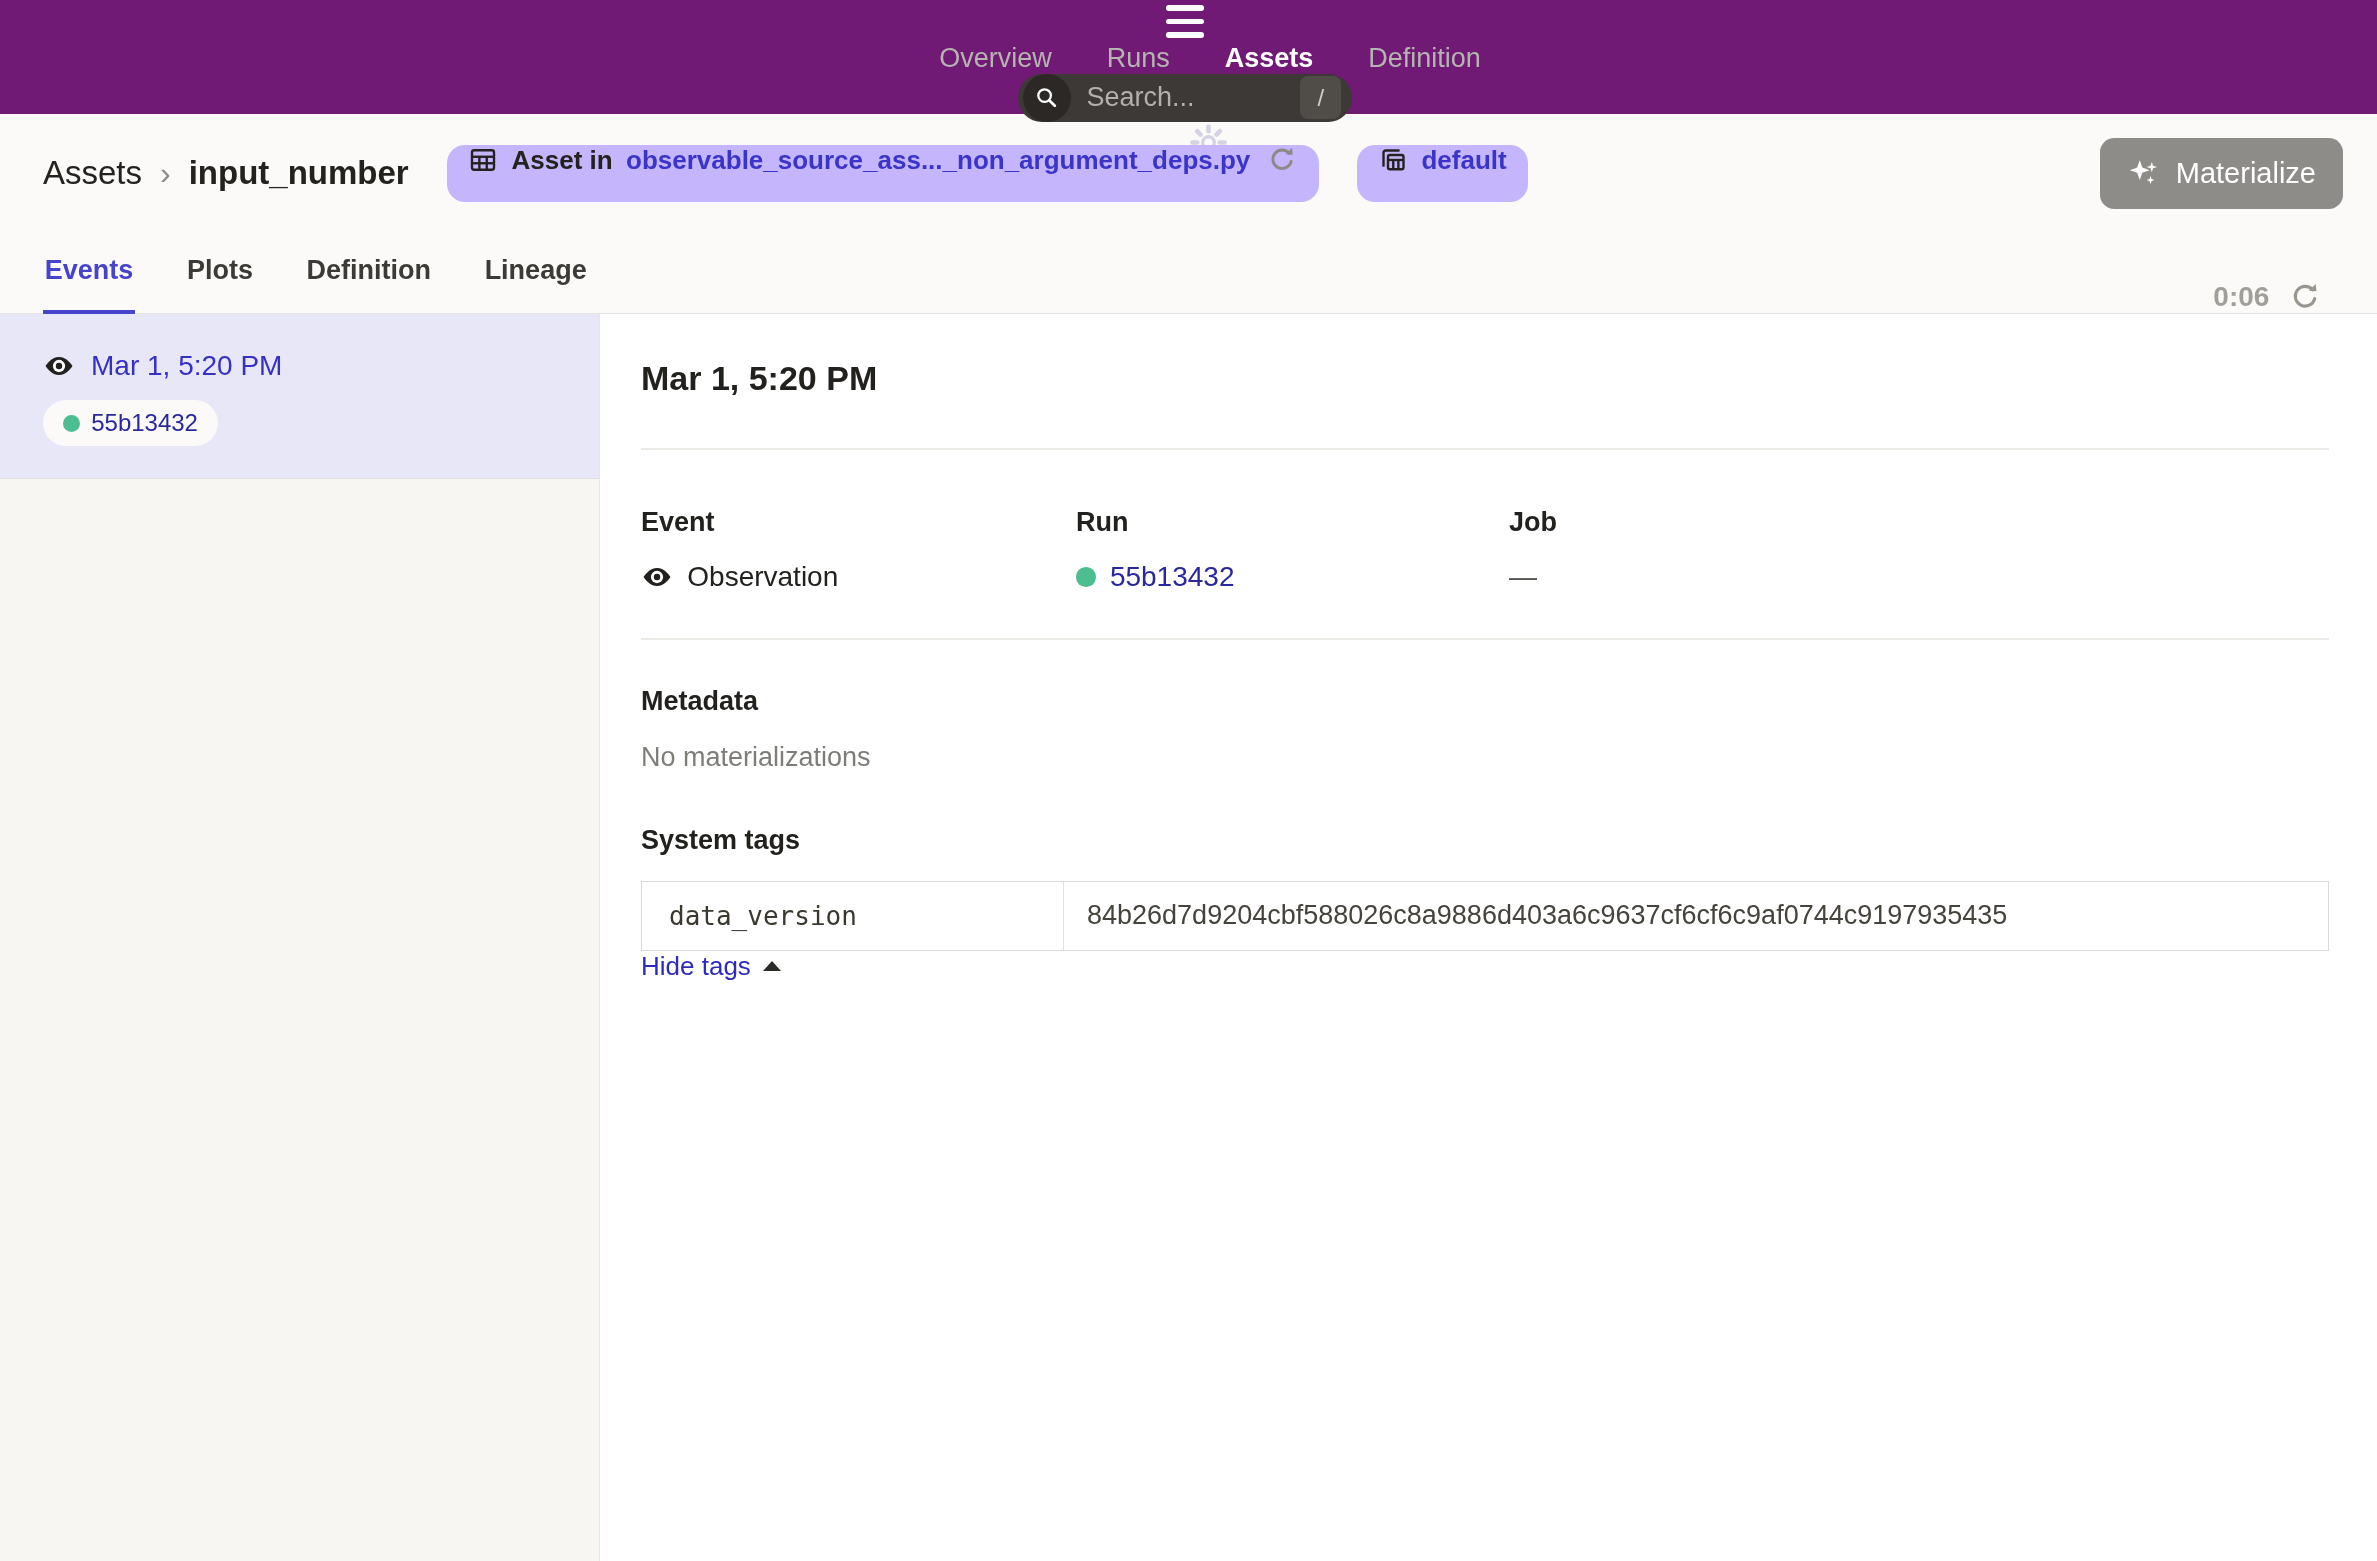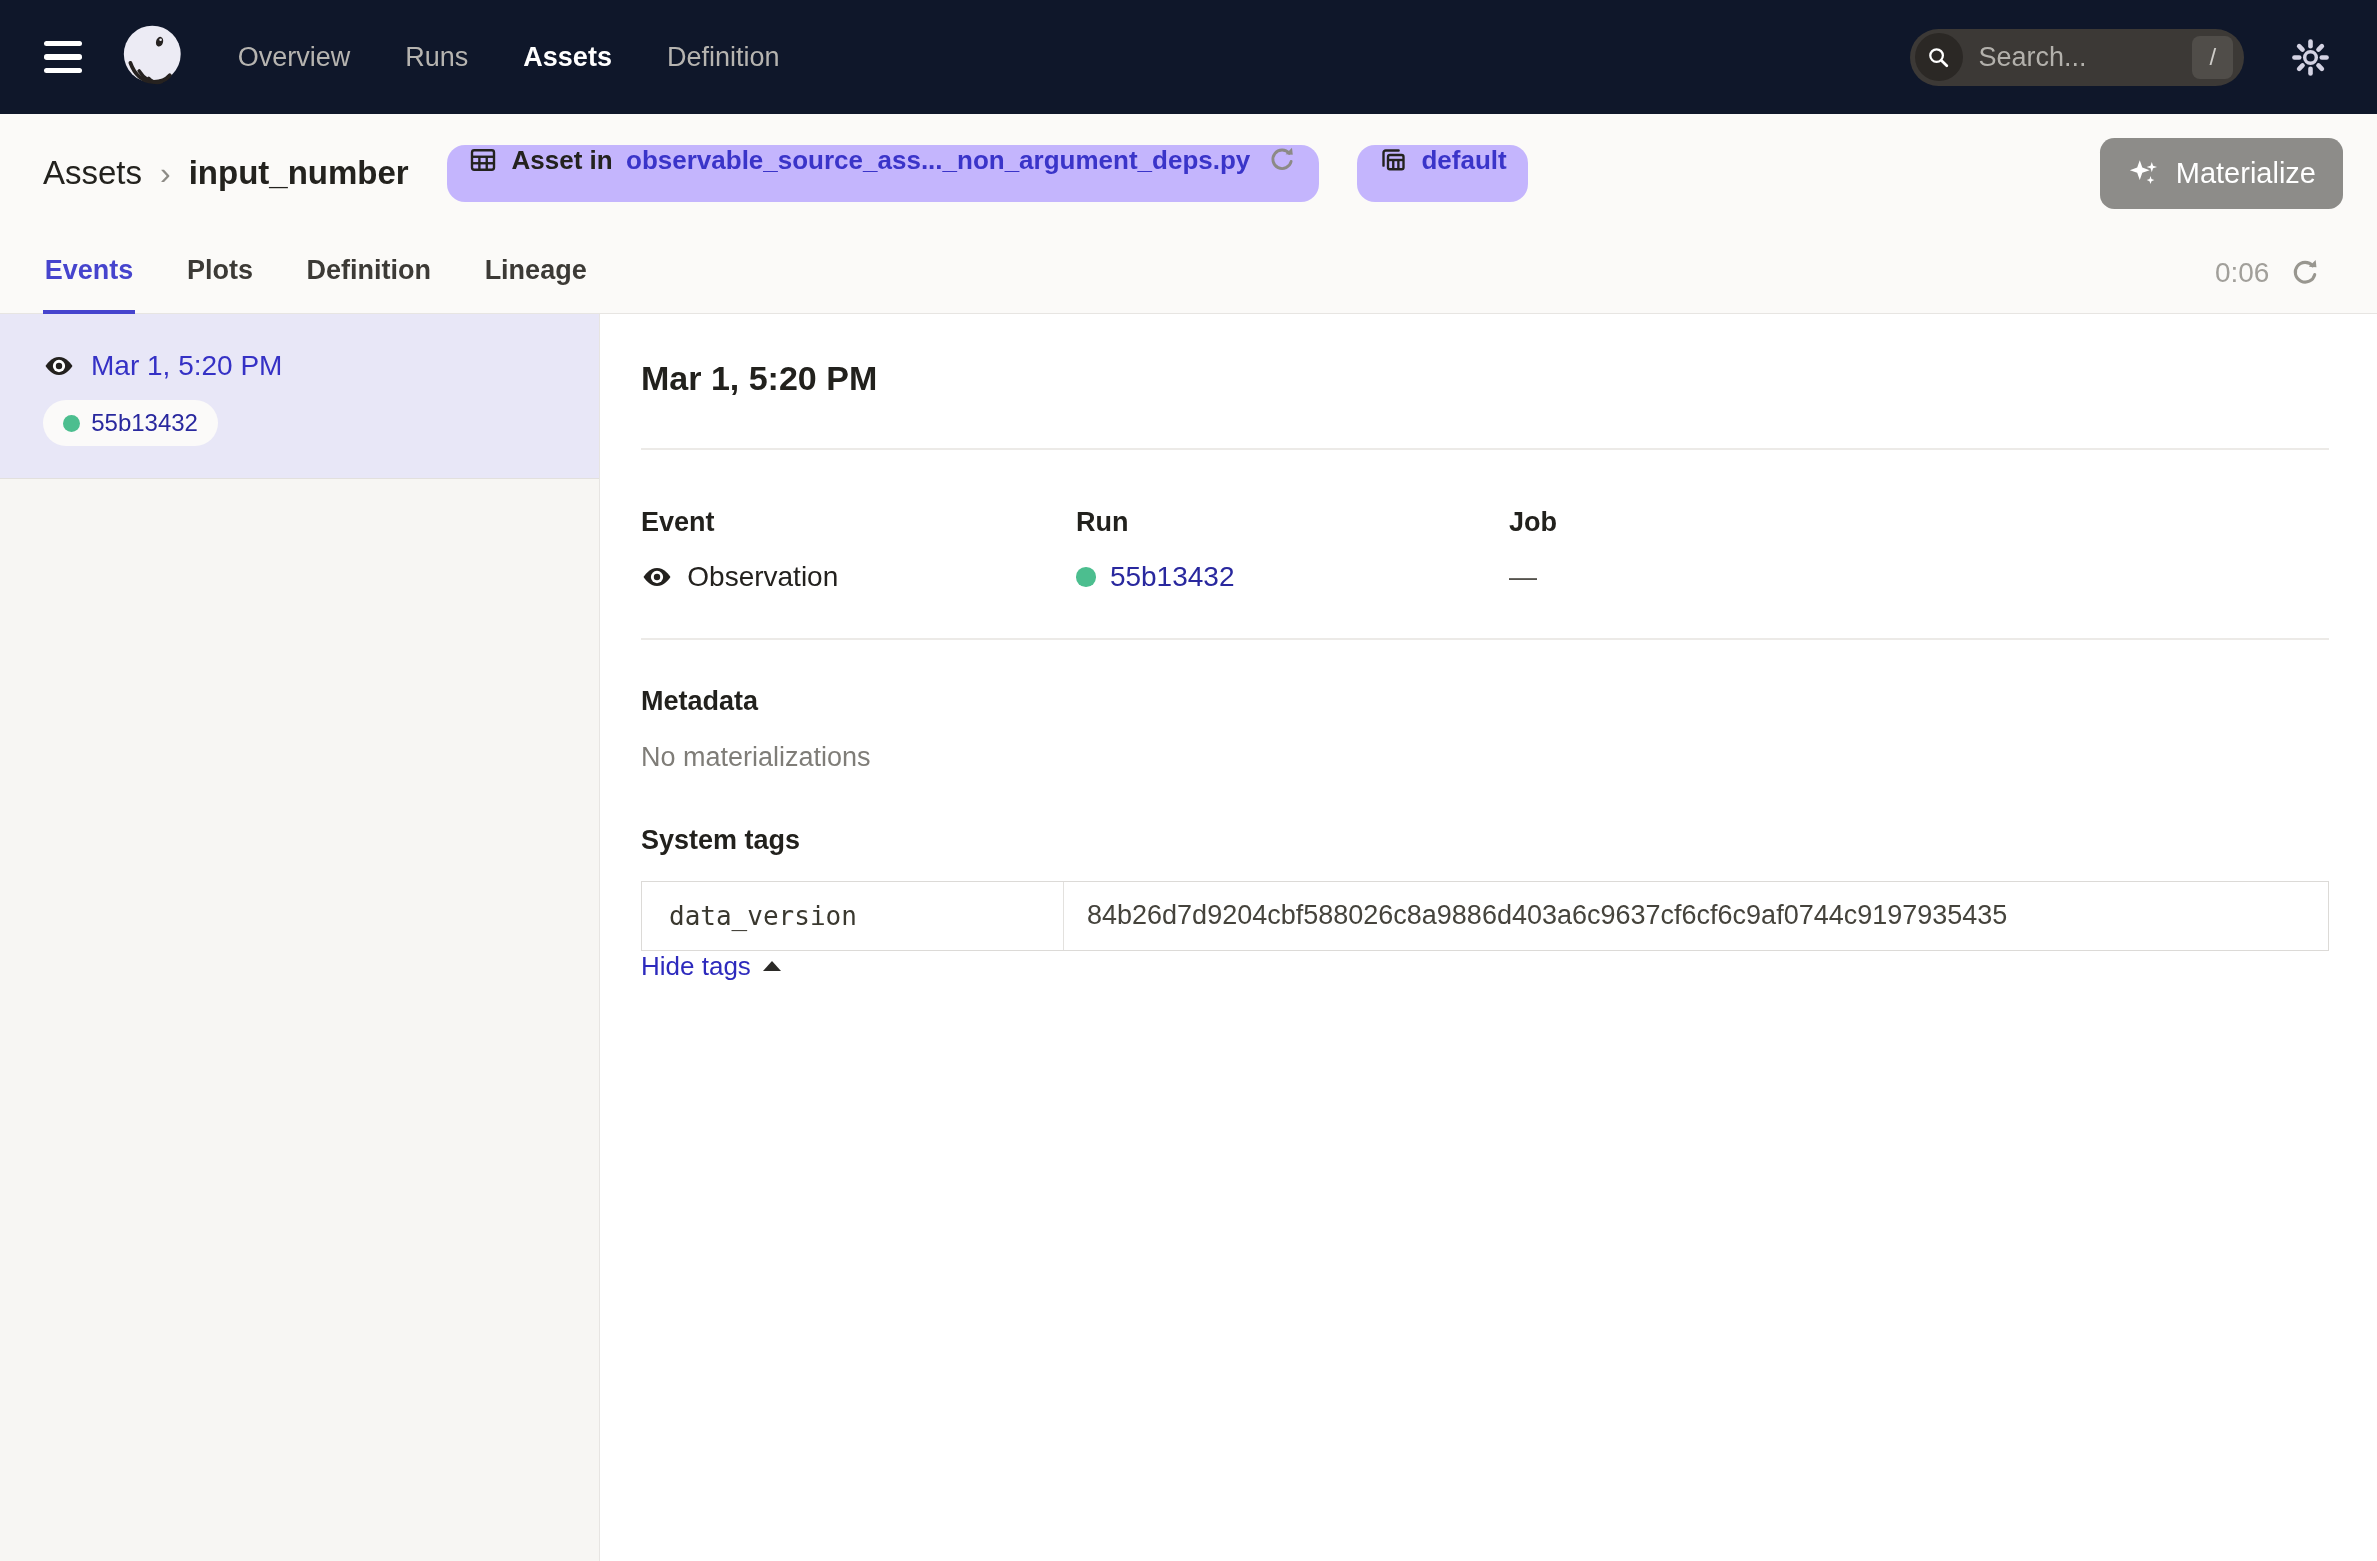--- a/index.html
+++ b/index.html
@@ -6,23 +6,24 @@
   html,body { width: 2377px; height: 1561px; overflow: hidden; }
   body {
     font-family: "Liberation Sans", sans-serif;
     background: #ffffff;
     color: #23221e;
     -webkit-font-smoothing: antialiased;
   }
 
   
   .topnav {
-    height: 114px; background: #0f172a;
+    height: 114px; background: #701a75;
     display: flex; align-items: center;
     padding: 0 46px 0 39px;
+    flex-direction: column;
   }
   .hamburger { display: flex; flex-direction: column; gap: 8px; cursor: pointer; padding: 5.4px; }
   .hamburger span { display: block; width: 38px; height: 5.4px; background: #ffffff; border-radius: 2.7px; }
   .logo { margin-left: 30px; width: 70px; height: 70px; }
   .navlinks { display: flex; align-items: center; gap: 55px; margin-left: 50px; }
   .navlink { font-size: 27px; color: #b6b4b0; cursor: pointer; }
   .navlink.active { color: #ffffff; font-weight: 700; }
   .topnav-spacer { flex: 1; }
   .searchpill {
     width: 334px; height: 57px; background: #3c3936; border-radius: 30px;
@@ -73,21 +74,21 @@
     display: flex; align-items: stretch; padding: 0 56px 0 43px;
   }
   .tabs { display: flex; gap: 50px; }
   .tab {
     display: flex; align-items: center; font-size: 27px; font-weight: 600;
     color: #3c3a36; cursor: pointer; border-bottom: 5.4px solid transparent;
     padding: 0 1.8px; margin-bottom: -1.8px;
   }
   .tab.active { color: #4644cd; border-bottom-color: #4644cd; }
   .tabs-spacer { flex: 1; }
-  .timer { display: flex; align-items: center; gap: 19.6px; }
+  .timer { display: flex; align-items: flex-end; gap: 19.6px; font-weight: bold; }
   .timer .count { font-size: 28px; color: #a19f9a; }
   .timer .refresh { display: flex; cursor: pointer; }
 
   
   .split { display: flex; height: 1247px; }
   .sidebar {
     width: 600px; flex: none; background: #f7f6f3; border-right: 1.8px solid #e7e5e2;
   }
   .event-row {
     background: #e8e7f7; border-bottom: 0.9px solid #e2e0dd;

